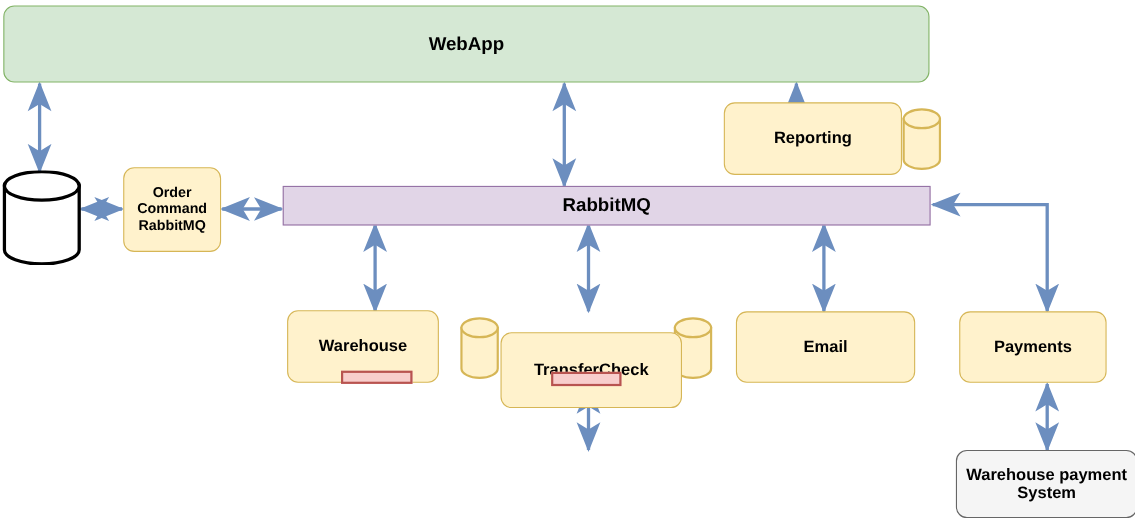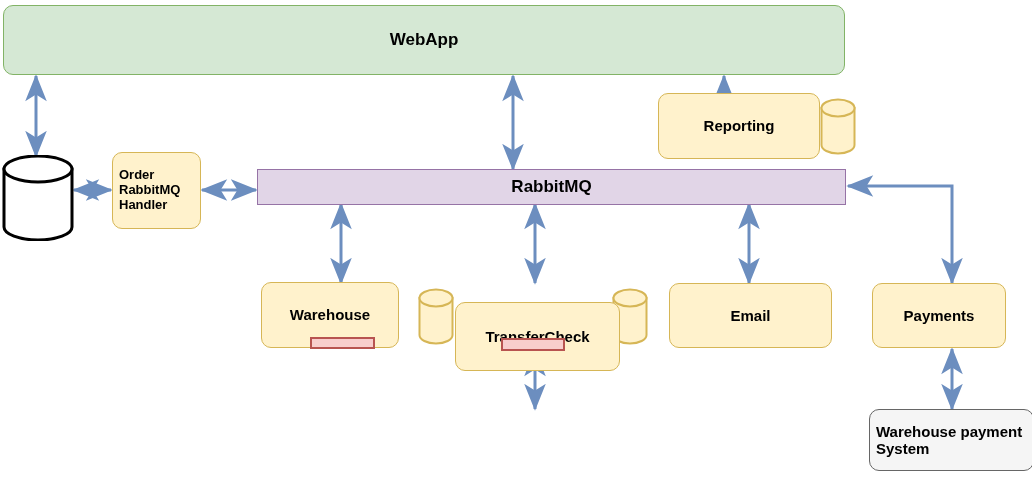--- a/index.html
+++ b/index.html
@@ -25,21 +25,21 @@
     width: 1032px;
     height: 477px;
     pointer-events: none;
   }
   .node {
     position: absolute;
     box-sizing: border-box;
     display: flex;
     align-items: center;
     justify-content: center;
-    text-align: left;
+    text-align: center;
     font-weight: bold;
     color: #000000;
     line-height: 1.15;
     z-index: 3;
   }
   .node-green {
     background: #d5e8d4;
     border: 1px solid #82b366;
     border-radius: 10px;
   }
@@ -121,21 +121,21 @@
   <div class="node node-green" style="left:3px; top:5px; width:842px; height:70px; font-size:17px;">
     <span class="node-label">WebApp</span>
   </div>
 
   <svg class="db-white" style="left:2px; top:155px;" width="74" height="86" viewBox="0 0 74 86">
     <path d="M2,14 L2,72 A34,13 0 0 0 70,72 L70,14 Z" fill="#ffffff" stroke="#000000" stroke-width="3"></path>
     <ellipse cx="36" cy="14" rx="34" ry="13" fill="#ffffff" stroke="#000000" stroke-width="3"></ellipse>
   </svg>
 
   <div class="node node-yellow-soft" style="left:112px; top:152px; width:89px; height:77px; font-size:13px;">
-    <span class="node-label">Order RabbitMQ Handler</span>
+    <span class="node-label">Order Command RabbitMQ</span>
   </div>
 
   <div class="node node-purple" style="left:257px; top:169px; width:589px; height:36px; font-size:17px;">
     <span class="node-label">RabbitMQ</span>
   </div>
 
   <svg class="db-mini" style="left:820px; top:98px;" width="36" height="58" viewBox="0 0 36 58">
     <path d="M1.5,10 L1.5,47 A16.5,8.5 0 0 0 34.5,47 L34.5,10 Z" fill="#fff2cc" stroke="#d6b656" stroke-width="2"></path>
     <ellipse cx="18" cy="10" rx="16.5" ry="8.5" fill="#fff2cc" stroke="#d6b656" stroke-width="2"></ellipse>
   </svg>

